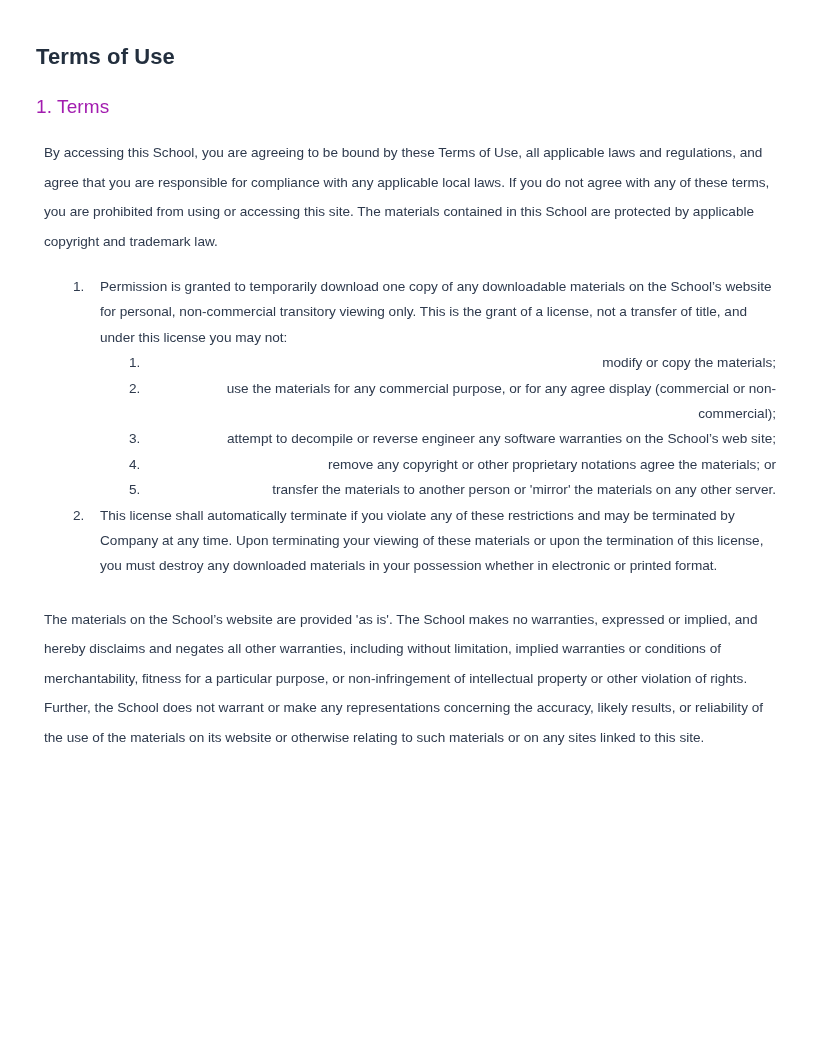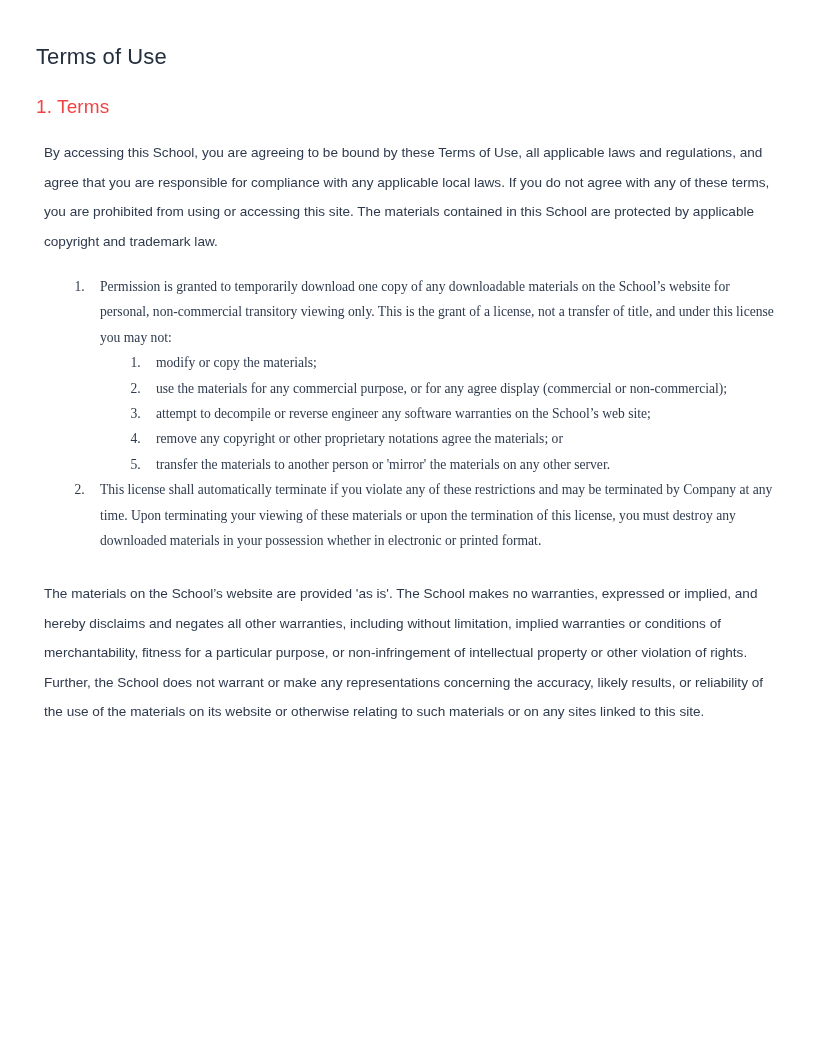--- a/index.html
+++ b/index.html
@@ -15,67 +15,67 @@
     -webkit-font-smoothing: antialiased;
   }
   .page {
     box-sizing: border-box;
     width: 816px;
     min-height: 1056px;
     padding: 44px 40px 40px 36px;
   }
   .doc-title {
     font-size: 22px;
-    font-weight: normal;
+    font-weight: bold;
     color: #232f3e;
     margin: 0 0 0 0;
     letter-spacing: 0.1px;
   }
   .h2 {
     font-size: 19px;
     font-weight: normal;
-    color: #ef4444;
+    color: #a21caf;
     margin: 34px 0 0 0;
     letter-spacing: 0.1px;
   }
   .h2.first {
     margin-top: 26px;
   }
   p.body {
     font-size: 13.6px;
     line-height: 29.5px;
     color: #2e3a4d;
     margin: 20px 0 0 8px;
     max-width: 745px;
   }
   ol.level1 {
     margin: 18px 0 0 0;
     padding-left: 52px;
     list-style-type: decimal;
-    font-family: Liberation Serif, serif;
   }
   ol.level1 > li {
     font-size: 13.6px;
     line-height: 25.4px;
     padding-left: 12px;
     margin-bottom: 0px;
   }
   ol.level1 > li > .litext {
     display: block;
     max-width: 700px;
   }
   ol.level2 {
     margin: 0 0 0 0;
     padding-left: 44px;
     list-style-type: decimal;
   }
   ol.level2 > li {
     font-size: 13.6px;
     line-height: 25.4px;
     padding-left: 12px;
+    text-align: right;
   }
   ol.level2 > li > .litext {
     display: block;
     max-width: 660px;
   }
   .spacer-after-list {
     height: 6px;
   }
 </style>
 </head>

